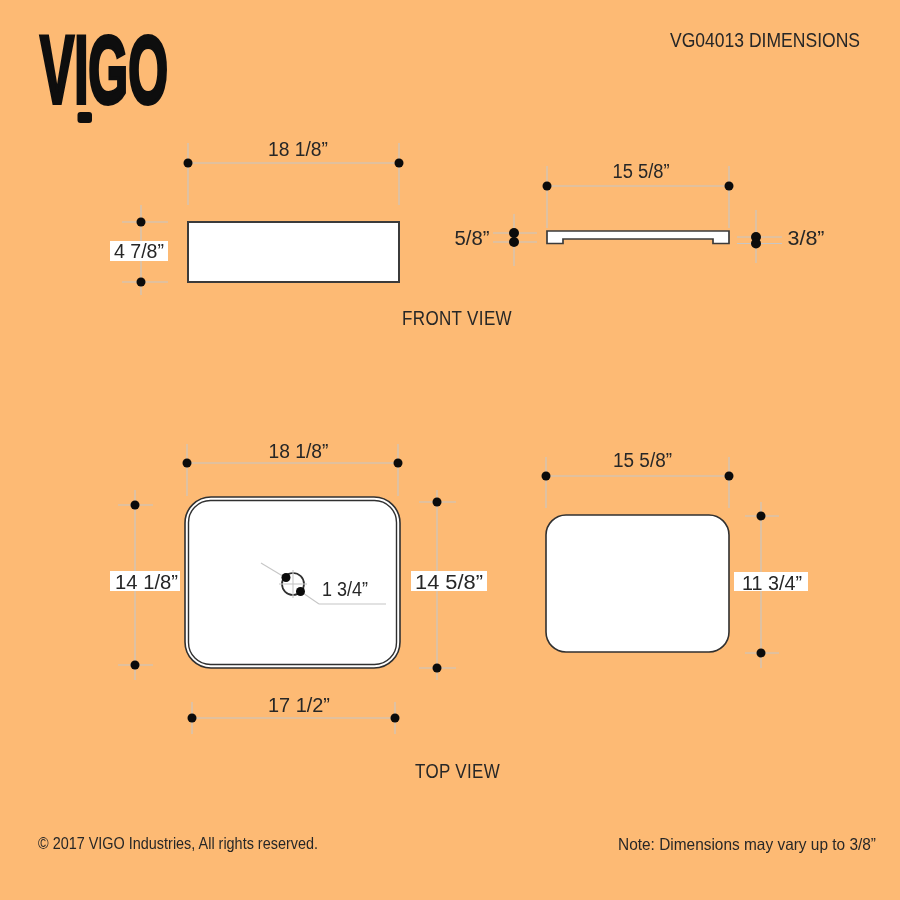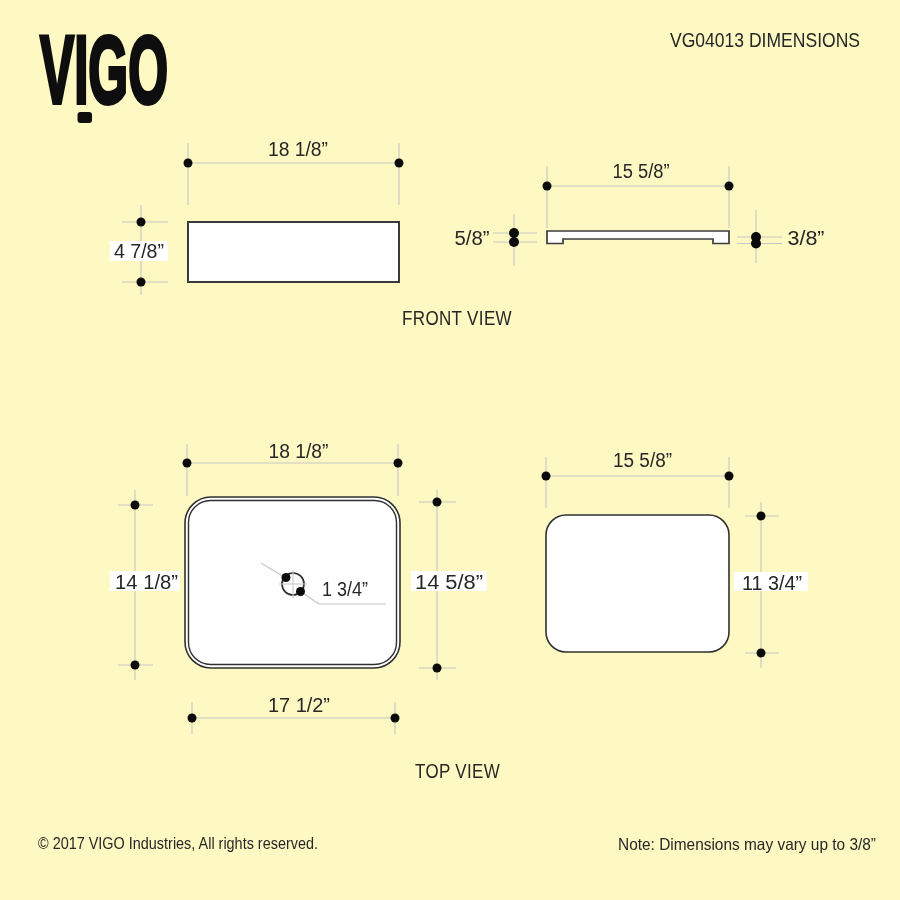--- a/index.html
+++ b/index.html
@@ -1,20 +1,20 @@
 <!DOCTYPE html>
 <html><head>
 <meta charset="utf-8">
 <style>
   html, body { margin: 0; padding: 0; background: #ffffff; }
   #canvas {
     position: relative;
     width: 900px;
     height: 900px;
-    background: #fef9c3;
+    background: #fdba74;
     overflow: hidden;
     font-family: "Liberation Sans", sans-serif;
   }
   svg text {
     font-family: "Liberation Sans", sans-serif;
     fill: #272727;
   }
   .dim       { font-size: 19.5px; }
   .view-label{ font-size: 19.5px; letter-spacing: 0.4px; }
   .title     { font-size: 19.5px; }

